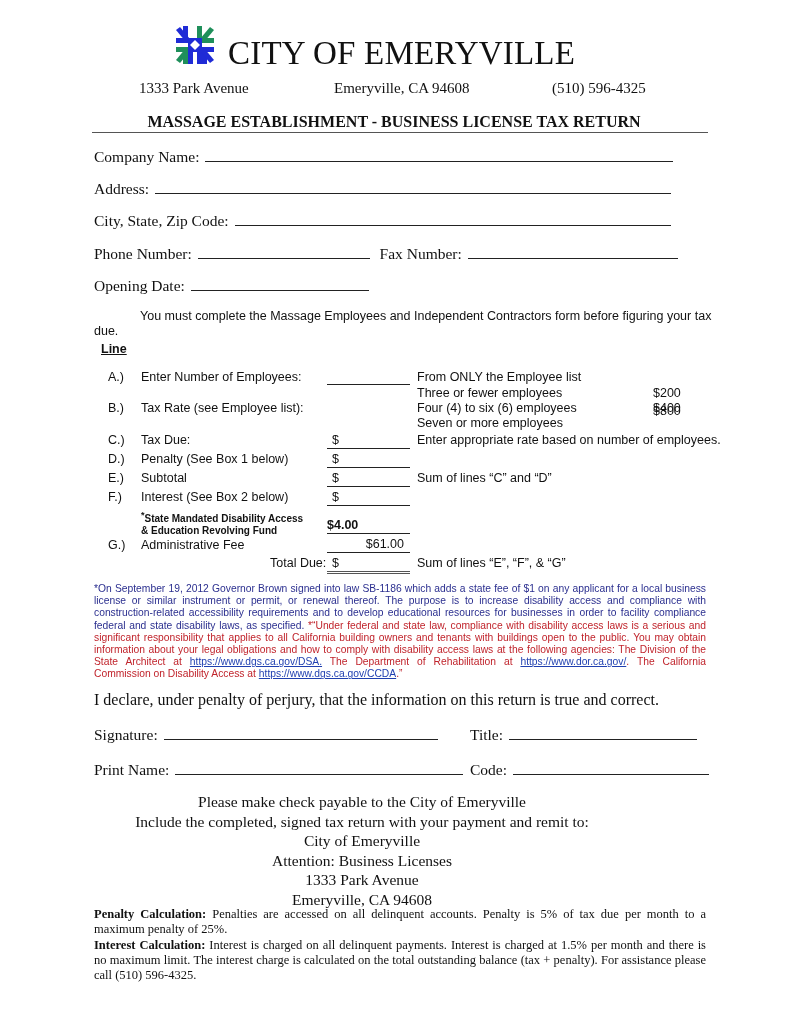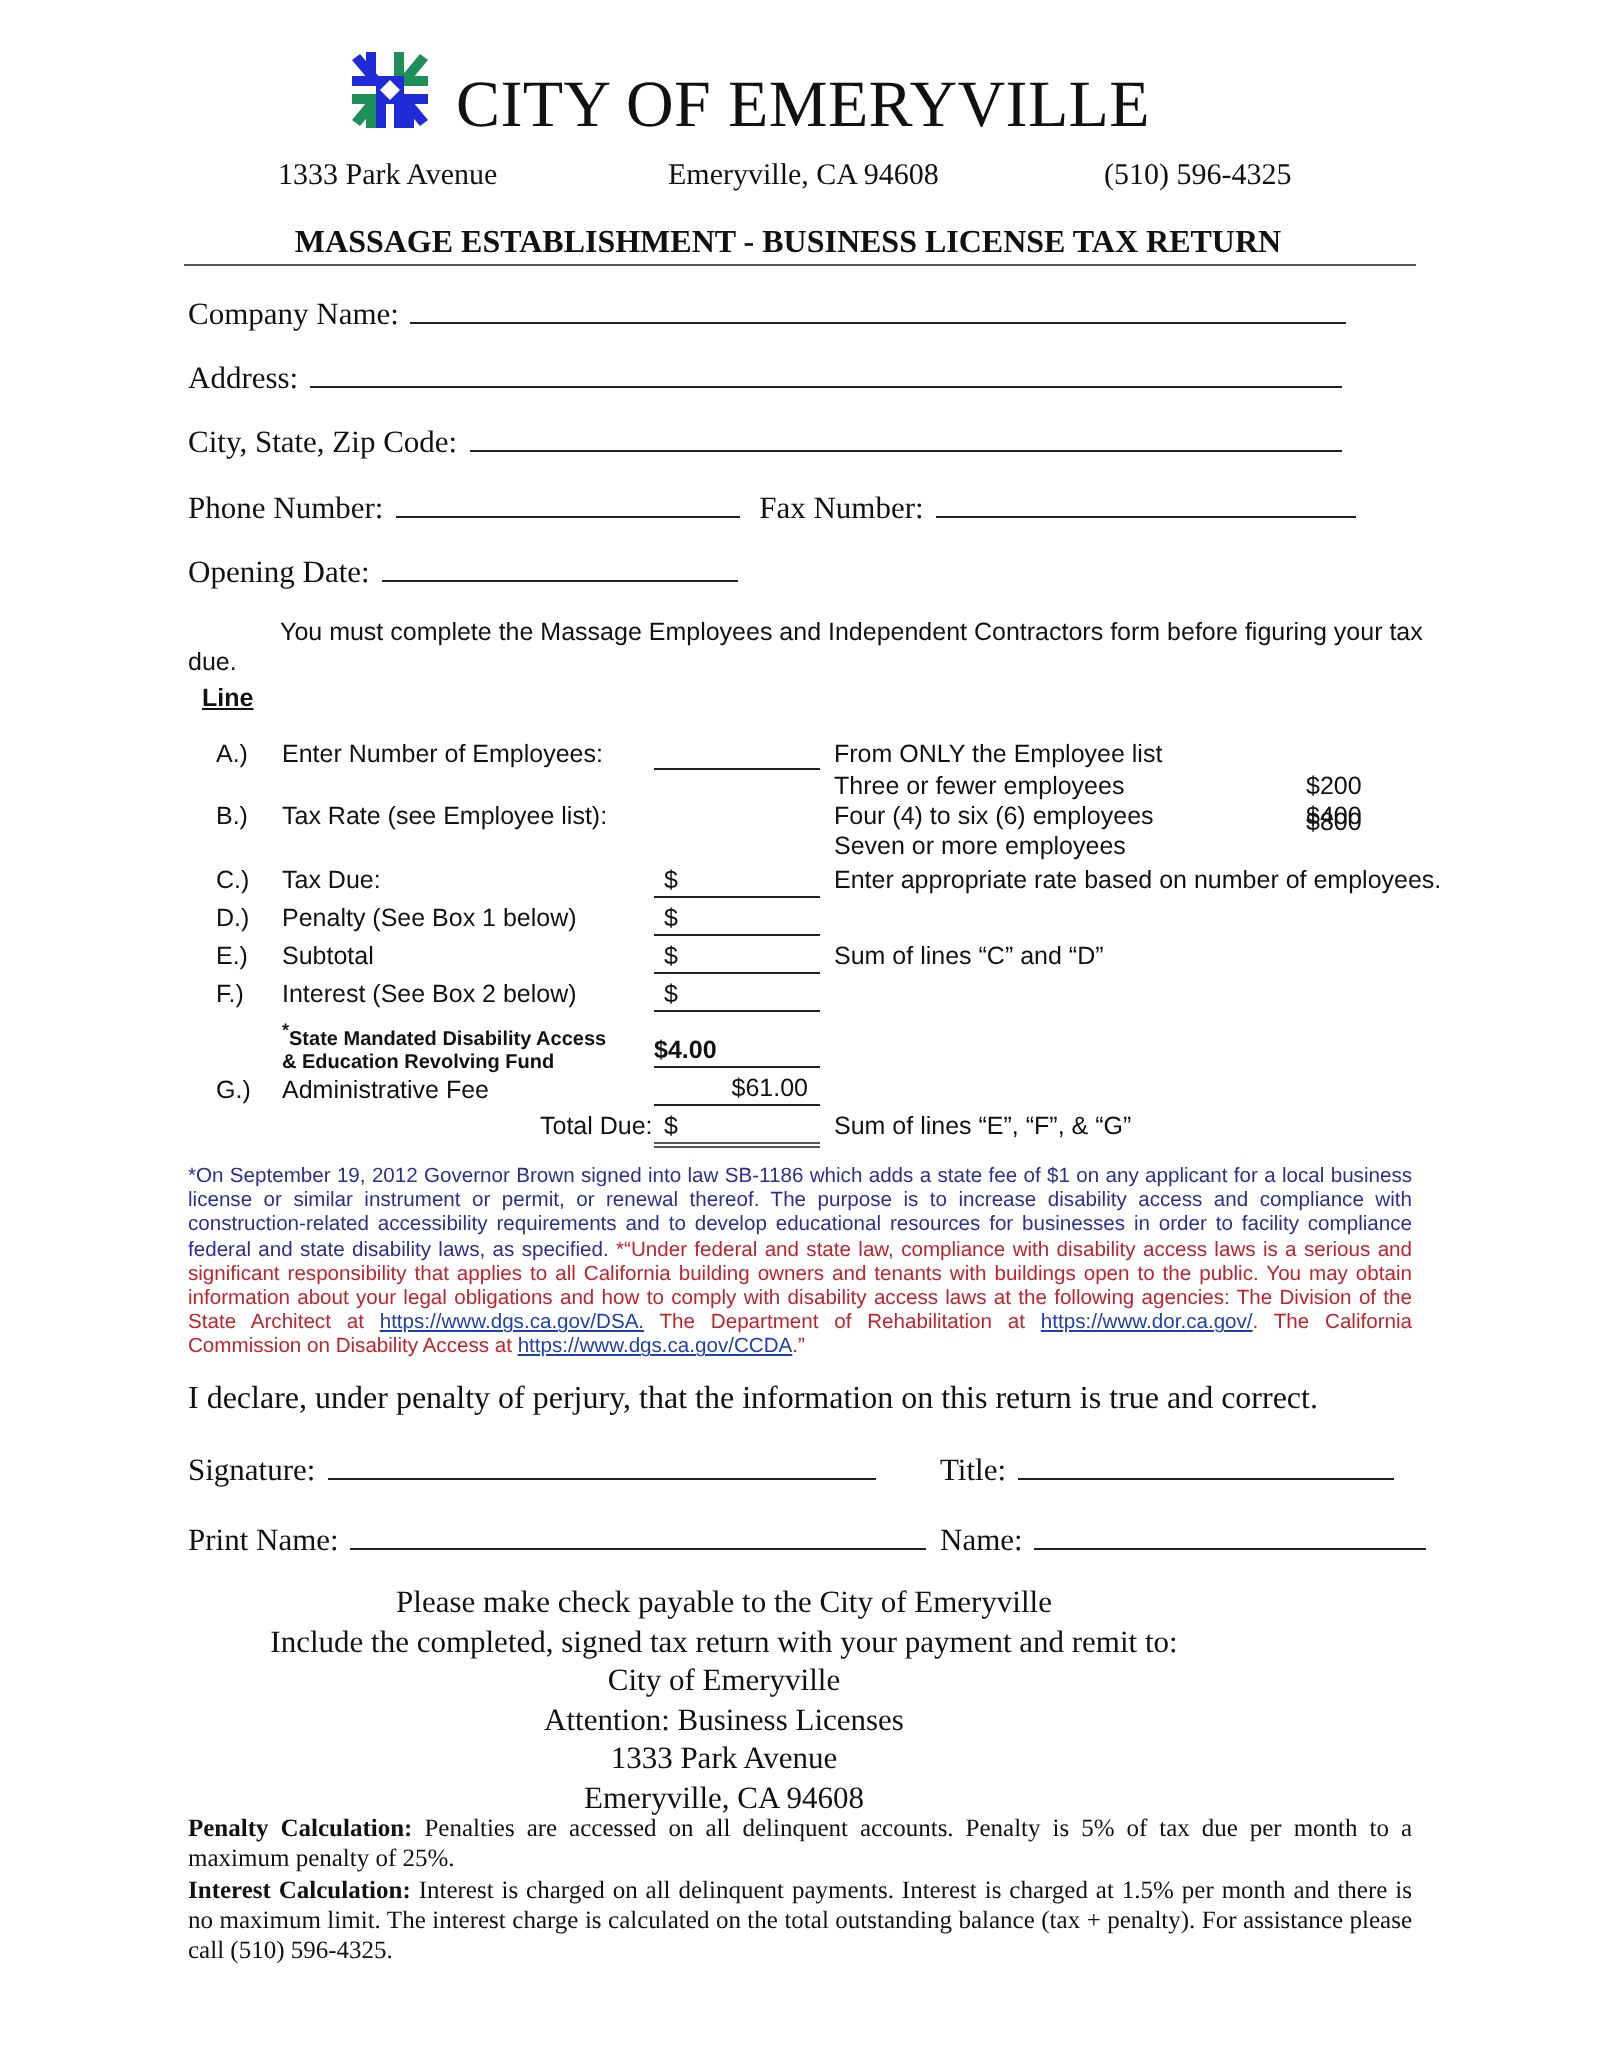--- a/index.html
+++ b/index.html
@@ -164,21 +164,21 @@
 <div class="abs field serif" style="top:725px;">
   <span>Signature:</span><span class="uline" style="width:274px;"></span>
 </div>
 <div class="abs field serif" style="top:725px; left:470px;">
   <span>Title:</span><span class="uline" style="width:188px;"></span>
 </div>
 <div class="abs field serif" style="top:760px;">
   <span>Print Name:</span><span class="uline" style="width:288px;"></span>
 </div>
 <div class="abs field serif" style="top:760px; left:470px;">
-  <span>Name:</span><span class="uline" style="width:196px;"></span>
+  <span>Code:</span><span class="uline" style="width:196px;"></span>
 </div>
 
 <div class="abs center-block serif">
   <div>Please make check payable to the City of Emeryville</div>
   <div>Include the completed, signed tax return with your payment and remit to:</div>
   <div>City of Emeryville</div>
   <div>Attention: Business Licenses</div>
   <div>1333 Park Avenue</div>
   <div>Emeryville, CA 94608</div>
 </div>

